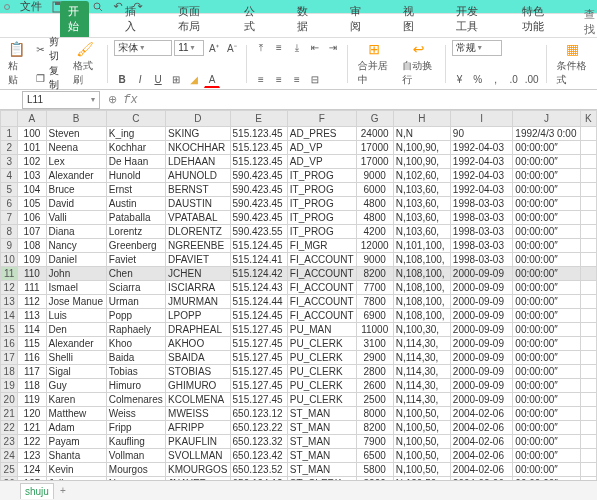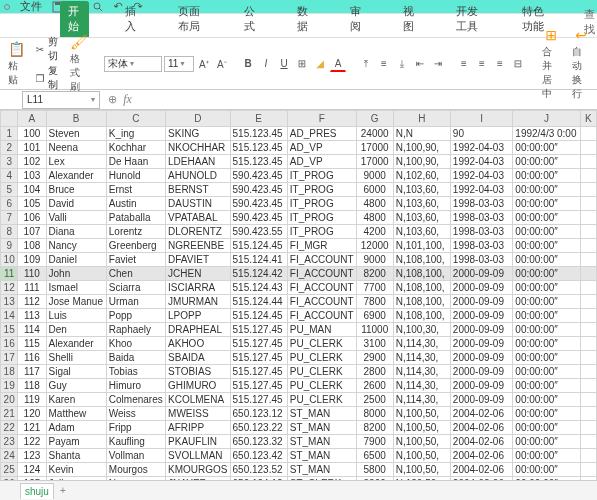--- a/index.html
+++ b/index.html
@@ -9,28 +9,28 @@
 .titlebar .file-lbl{font-size:11px;color:#444;margin:0 6px}
 .titlebar .tb-ico{width:16px;height:16px;display:flex;align-items:center;justify-content:center;margin:0 2px;color:#555;font-size:11px}
 .tabstrip{height:24px;display:flex;align-items:flex-end;padding-left:60px;gap:32px;font-size:11px;color:#444;border-bottom:1px solid #ddd}
 .tabstrip .tab{padding:3px 4px;cursor:default}
 .tabstrip .tab.active{background:#2e9e5b;color:#fff;border-radius:3px 3px 0 0;padding:3px 8px}
 .tabstrip .right{margin-left:auto;color:#666}
 .ribbon{height:52px;display:flex;align-items:center;border-bottom:1px solid #ccc;padding:0 4px;gap:4px}
 .rgrp{display:flex;flex-direction:column;align-items:center;justify-content:center;height:46px;padding:0 4px;font-size:10px;color:#555}
 .rgrp .ico{width:18px;height:16px;margin-bottom:2px;display:flex;align-items:center;justify-content:center;color:#f90;font-size:14px}
 .sep{width:1px;height:38px;background:#ddd;margin:0 2px}
-.fontbox{display:flex;flex-direction:row;gap:10px}
+.fontbox{display:flex;flex-direction:column;gap:16px}
 .combo{height:16px;border:1px solid #bbb;font-size:10px;padding:0 3px;display:flex;align-items:center;background:#fff}
 .row{display:flex;gap:2px;align-items:center}
 .minibtn{width:16px;height:16px;display:flex;align-items:center;justify-content:center;font-size:10px;color:#555;border:1px solid transparent}
 .namebox-row{height:20px;display:flex;align-items:center;border-bottom:1px solid #ccc}
 .namebox{width:78px;height:18px;border:1px solid #bbb;margin-left:22px;font-size:10px;padding:0 4px;display:flex;align-items:center;justify-content:space-between;background:#fff}
 .fx-area{display:flex;align-items:center;margin-left:8px;gap:6px;color:#888;font-size:11px}
-.fx-area .fx{font-style:italic;font-family:Liberation Serif, serif;font-size:12px}
+.fx-area .fx{font-style:italic;font-family:Liberation Mono, monospace;font-size:12px}
 .grid-wrap{position:relative;height:382px;overflow:hidden}
 .grid{border-collapse:collapse;table-layout:fixed;font-size:10px}
 .grid th,.grid td{border:1px solid #d4d4d4;height:14px;padding:0 2px;overflow:hidden;white-space:nowrap;text-overflow:clip;text-align:left;font-weight:normal}
 .grid thead th{background:#e9e9e9;color:#555;text-align:center;height:16px;font-size:10px}
 .grid .rowhdr{background:#e9e9e9;color:#555;text-align:center;width:20px}
 .grid td.num{text-align:center}
 .grid tbody tr.sel td{background:#e5e5e5}
 .grid tbody tr.sel .rowhdr{background:#c6e0c6}
 .grid thead th.corner{background:#e9e9e9;width:20px}
 .sheetbar{position:absolute;bottom:0;left:0;right:0;height:20px;border-top:1px solid #ccc;display:flex;align-items:center;font-size:10px;color:#555;background:#f4f4f4}

